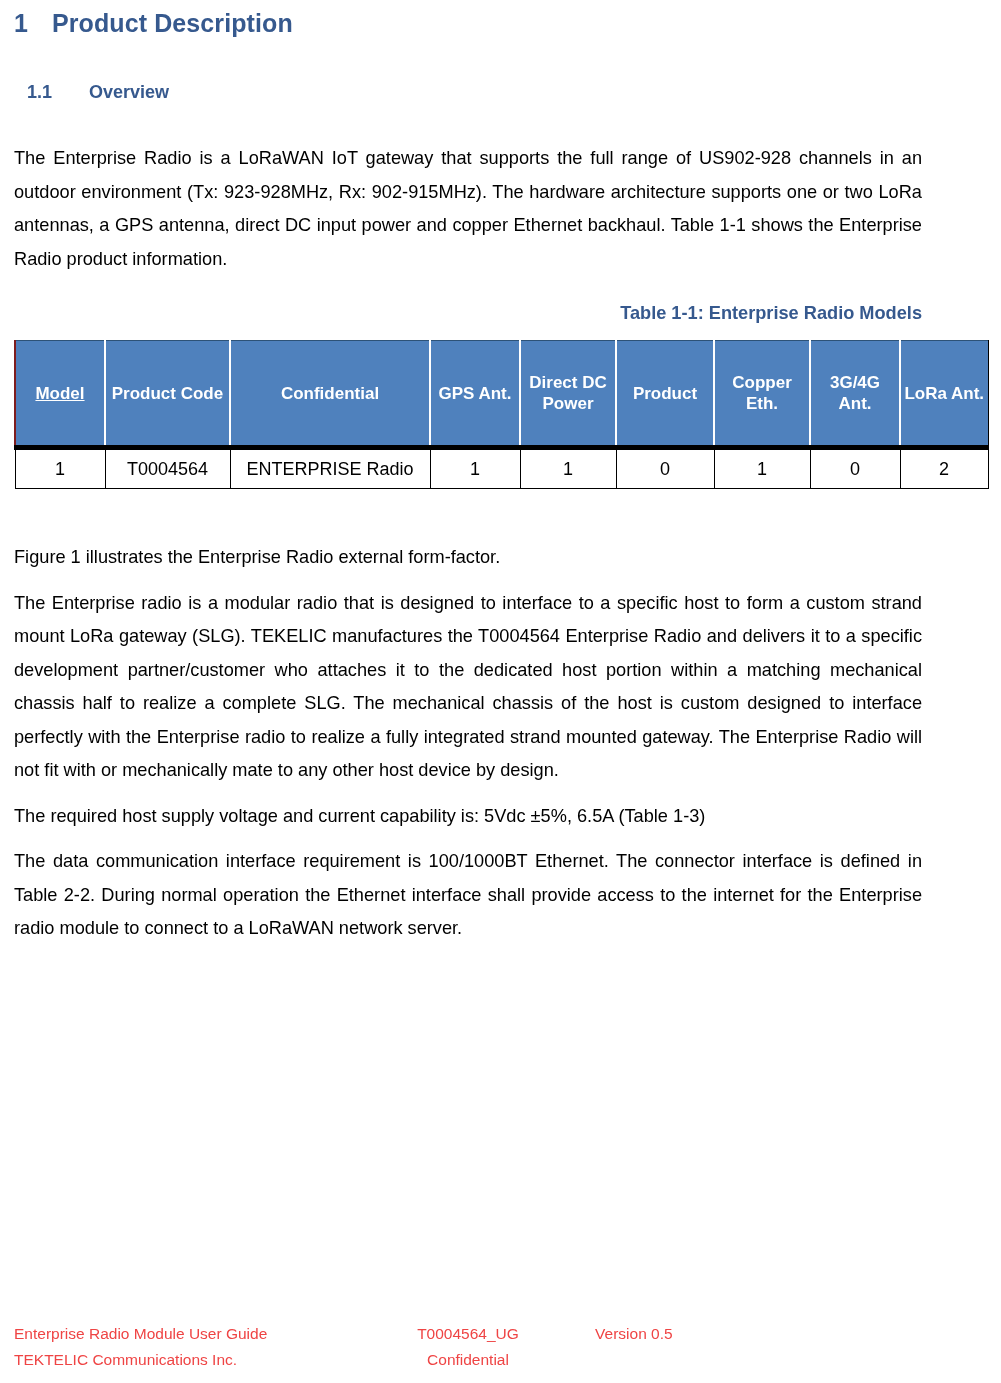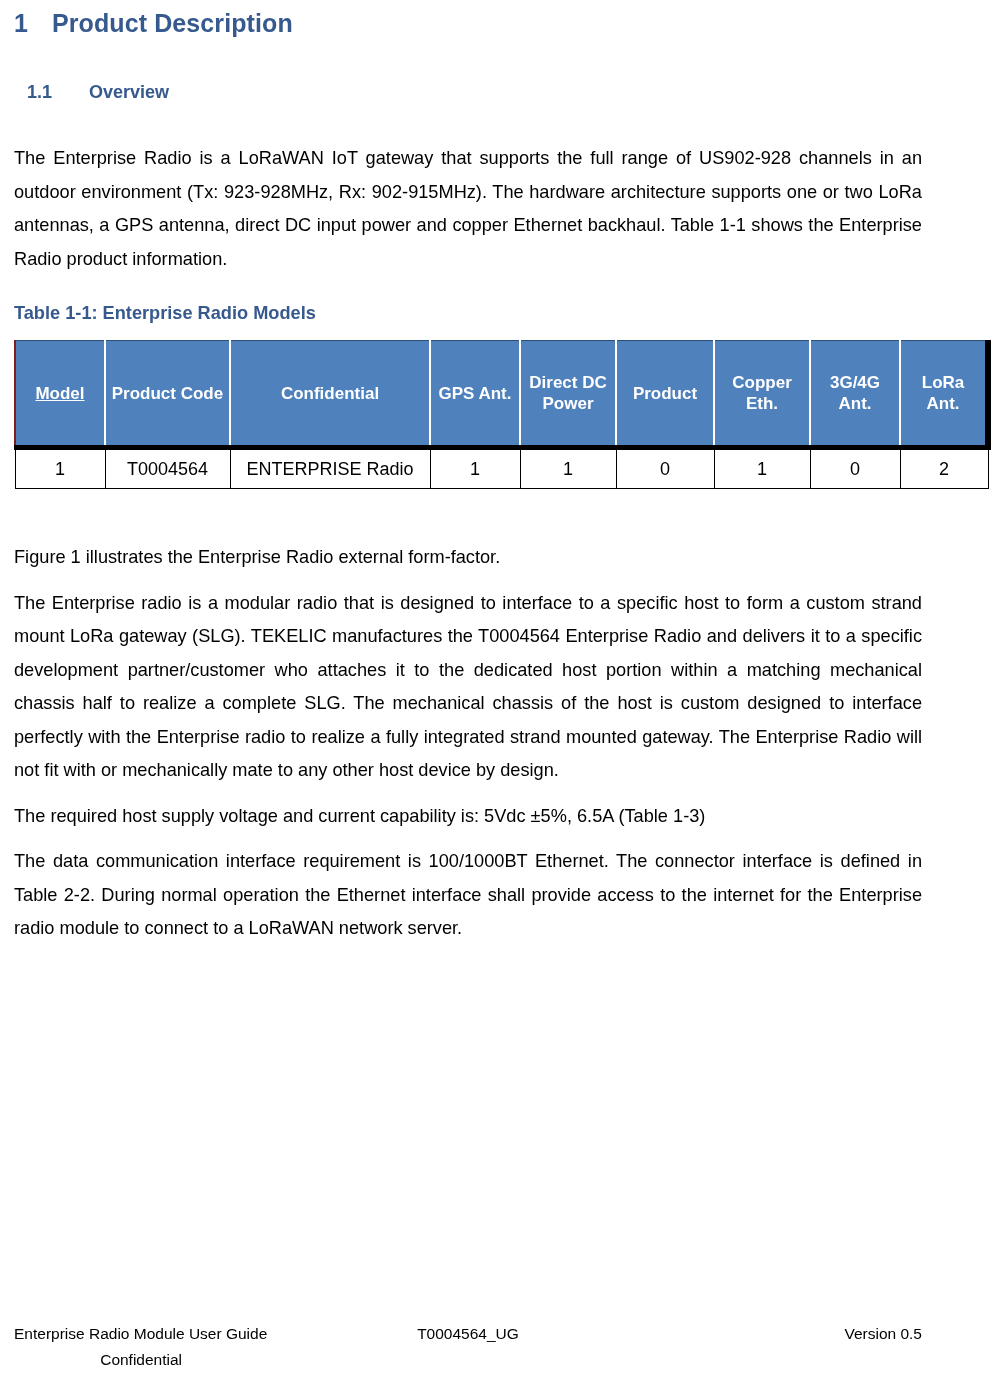--- a/index.html
+++ b/index.html
@@ -60,21 +60,21 @@
   }
   p.body.first { padding-top: 26px; }
 
   .gap-12 { height: 12px; }
   .gap-26 { height: 26px; }
 
   
   .table-caption {
     margin: 0;
     padding: 26px 0 16px 0;
-    text-align: left;
+    text-align: right;
     font-size: 18.2px;
     line-height: 22px;
     font-weight: bold;
     color: #36598E;
   }
 
   
   table.models {
     width: 973px;
     border-collapse: collapse;
@@ -100,21 +100,21 @@
     text-align: center;
     vertical-align: middle;
     height: 100px;
     padding: 2px 3px;
     border-left: 2px solid #ffffff;
     border-right: 2px solid #ffffff;
     border-top: 1px solid #2d5277;
     border-bottom: 0;
   }
   table.models thead th:first-child { border-left: 2px solid #7f1d1d; text-decoration: underline; }
-  table.models thead th:last-child  { border-right: 6px solid #000000; }
+  table.models thead th:last-child  { border-right: 1px solid #000000; }
 
   table.models tbody td {
     font-size: 18px;
     line-height: 22px;
     text-align: center;
     vertical-align: middle;
     height: 34px;
     padding: 2px 4px;
     border: 1px solid #000000;
     border-top: 5px solid #000000;
@@ -124,30 +124,30 @@
   }
 
   
   .footer {
     position: absolute;
     left: 14px;
     right: 14px;
     bottom: 10px;
     font-size: 15.5px;
     line-height: 26px;
-    color: #000000;
+    color: #ef4444;
   }
   .footer-row {
     display: flex;
     align-items: baseline;
     width: 100%;
   }
   .footer-col.left   { flex: 0 0 36%; text-align: left; }
   .footer-col.center { flex: 0 0 28%; text-align: center; }
-  .footer-col.right  { flex: 1 1 auto; text-align: right; }
+  .footer-col.right  { flex: 1 1 auto; }
 </style>
 </head>
 <body>
 
 <div class="page">
 
   <h1 class="doc-h1">
     <span class="num">1</span><span>Product Description</span>
   </h1>
 
@@ -216,17 +216,18 @@
 
   <p class="body">The data communication interface requirement is 100/1000BT Ethernet.   The connector interface is defined in Table 2-2.  During normal operation the Ethernet interface shall provide access to the internet for the Enterprise radio module to connect to a LoRaWAN network server.</p>
 
   <div class="footer">
     <div class="footer-row">
       <div class="footer-col left">Enterprise Radio Module User Guide</div>
       <div class="footer-col center">T0004564_UG</div>
       <div class="footer-col right">Version 0.5</div>
     </div>
     <div class="footer-row">
+      <div class="footer-col left">TEKTELIC Communications Inc.</div>
       <div class="footer-col center">Confidential</div>
     </div>
   </div>
 
 </div>
 
 </body></html>

